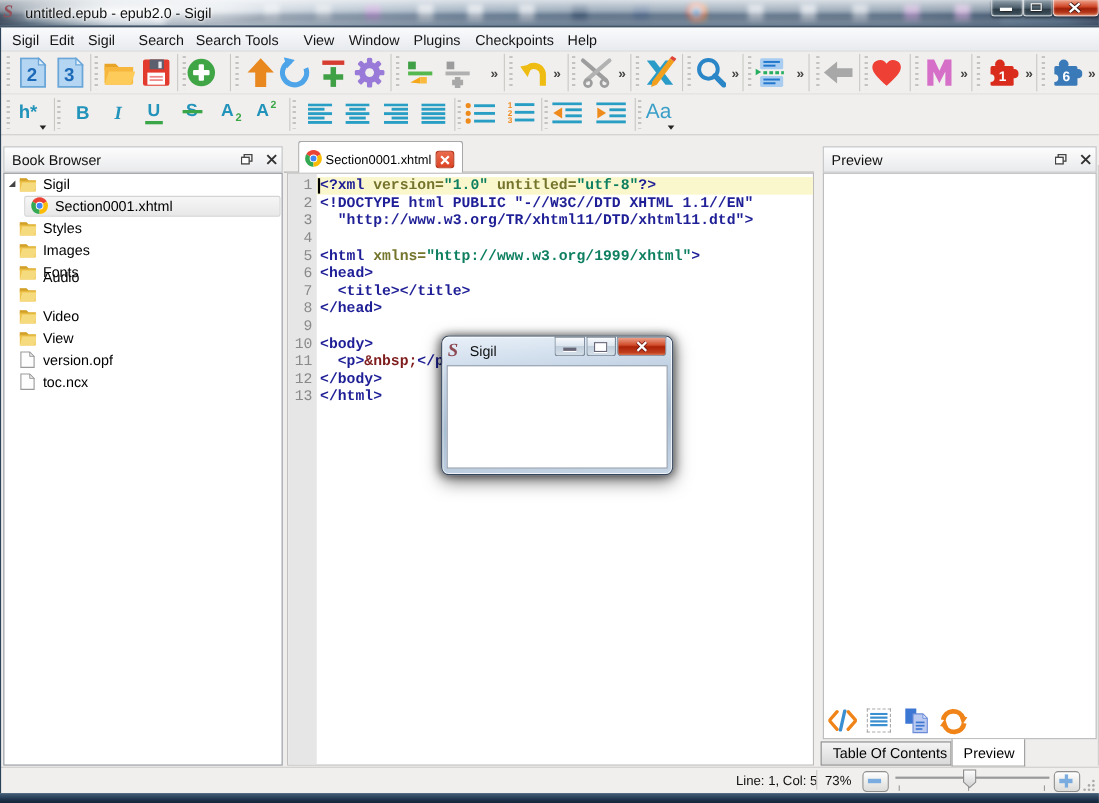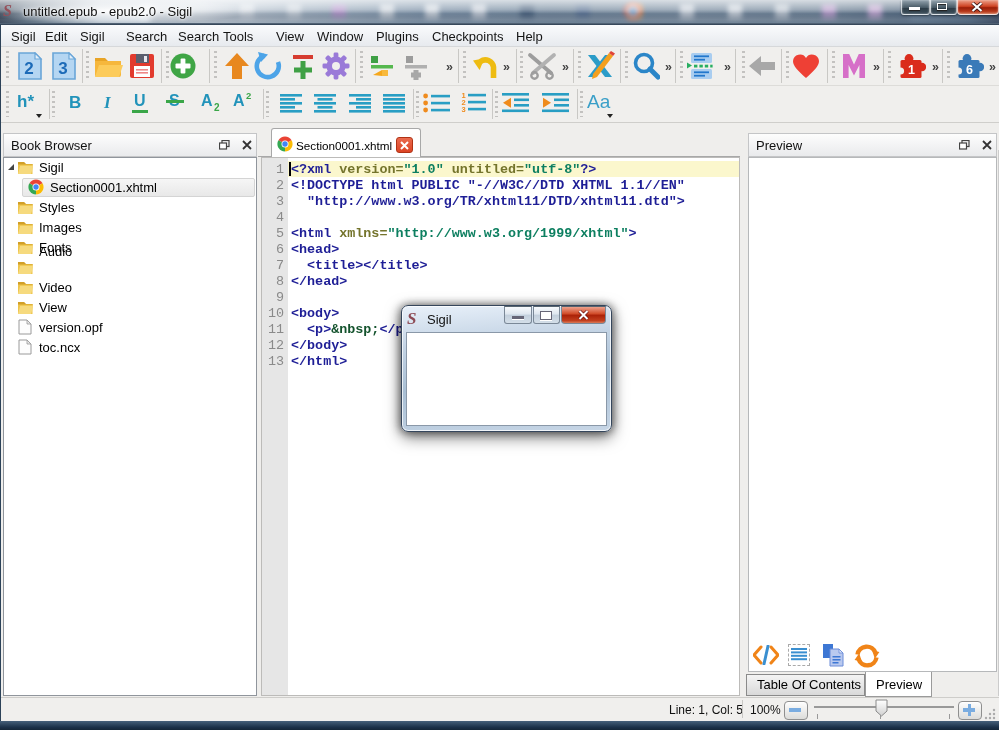--- a/index.html
+++ b/index.html
@@ -32,21 +32,21 @@
  font:13px "Liberation Sans",sans-serif;color:#111;box-sizing:border-box}
 #bbpanel{left:3px;top:157px;width:254px;height:539px;background:#fff;border:1px solid #90959c;box-sizing:border-box}
 #pvpanel{left:748px;top:157px;width:249px;height:515px;background:#fff;border:1px solid #b6b8ba;box-sizing:border-box}
 .trow{position:absolute;font:13px "Liberation Sans",sans-serif;color:#000}
 #edit{left:261px;top:157px;width:479px;height:539px;background:#fff;border:1px solid #bcbbb9;box-sizing:border-box}
 #gutter{left:262px;top:158px;width:26px;height:537px;background:#e6e6e6}
 #lnums{left:258px;top:162px;width:26px;font:13.4px "Liberation Mono",monospace;line-height:16px;color:#8a8a8a;text-align:right}
 #hl1{left:288px;top:161px;width:451px;height:16px;background:#fbf7cd}
 #caret{left:289px;top:162px;width:2px;height:14px;background:#000}
 #code{left:291px;top:162px;font:bold 13.4px "Liberation Mono",monospace;line-height:16px;white-space:pre;color:#1e1e96}
-.at{color:#74742c}.vl{color:#0d7f60}.en{color:#14532d}
+.at{color:#74742c}.vl{color:#0d7f60}.en{color:#7f1d1d}
 #tabbar{left:258px;top:128px;width:482px;height:29px;border-bottom:1px solid #a8a8a8;box-sizing:border-box}
 #tab1{left:271px;top:128px;width:150px;height:30px;background:#fff;border:1px solid #a8a8a8;border-bottom:none;border-radius:3px 3px 0 0;box-sizing:border-box}
 #sb{left:0;top:697px;width:999px;height:24px;background:#f0efed;border-top:1px solid #cecdca}
 #bstrip{left:0;top:721px;width:999px;height:9px;background:linear-gradient(#46607a,#1b3048 70%,#152638)}
 .gbtn{position:absolute;top:701px;width:22px;height:17px;border:1px solid #8f8f8f;border-radius:4px;
  background:linear-gradient(#fefefe,#dcdcda);box-shadow:inset 0 1px 0 #fff}
 #ledge{left:0;top:25px;width:1px;height:696px;background:#2c4258}
 #redge{left:998px;top:150px;width:1px;height:546px;background:#cccccc}
 #dlg{left:401px;top:305px;width:211px;height:127px;border-radius:7px;border:1px solid #35465c;
  background:linear-gradient(175deg,#e9f1fa,#c3d3e4 30%,#a9bfd4 60%,#c7d6e6);box-shadow:0 5px 16px rgba(0,0,0,.55),2px 0 8px rgba(0,0,0,.3),-2px 0 8px rgba(0,0,0,.3),inset 0 0 0 1px rgba(255,255,255,.75);box-sizing:border-box}
@@ -494,21 +494,21 @@
     <path d="M22.5 14.5 A 9.3 9.3 0 0 1 4.5 16" fill="none" stroke="#f08418" stroke-width="4.4"></path>
     <path d="M7.8 18.5L0.6 17 5.2 10.2z" fill="#f08418"></path>
   </svg>
 <div class="a" style="left:746px;top:674px;width:119px;height:22px;background:linear-gradient(#f4f4f4,#d9d9d9);border:1px solid #8a8a8a;box-sizing:border-box"></div>
 <div class="a" style="left:757px;top:677px;font:13px 'Liberation Sans';color:#000">Table Of Contents</div>
 <div class="a" style="left:865px;top:672px;width:67px;height:25px;background:#fff;border:1px solid #9a9a9a;border-top:none;box-sizing:border-box"></div>
 <div class="a" style="left:876px;top:677px;font:13px 'Liberation Sans';color:#000">Preview</div>
 <div class="a" id="sb"></div>
 <div class="a" style="left:669px;top:703px;font:12px 'Liberation Sans';color:#111">Line: 1, Col: 5</div>
 <div class="vs" style="left:742px;top:700px;height:18px"></div>
-<div class="a" style="left:750px;top:703px;font:12px 'Liberation Sans';color:#111">100%</div>
+<div class="a" style="left:750px;top:703px;font:12px 'Liberation Sans';color:#111">73%</div>
 <div class="gbtn" style="left:784px"></div>
 <div class="a" style="left:789px;top:708px;width:12px;height:3.5px;background:#7aace0"></div>
 <div class="gbtn" style="left:958px"></div>
 <div class="a" style="left:963px;top:708px;width:12px;height:3.5px;background:#7aace0"></div>
 <div class="a" style="left:967.5px;top:703.5px;width:3.5px;height:12px;background:#7aace0"></div>
 <div class="a" style="left:814px;top:706px;width:140px;height:1.5px;background:#999"></div>
 <div class="a" style="left:817px;top:714px;width:1px;height:5px;background:#999"></div>
 <div class="a" style="left:880px;top:714px;width:1px;height:5px;background:#999"></div>
 <div class="a" style="left:949px;top:714px;width:1px;height:5px;background:#999"></div>
 <svg class="a" style="left:875px;top:699px" width="13" height="18" viewBox="0 0 13 18">

